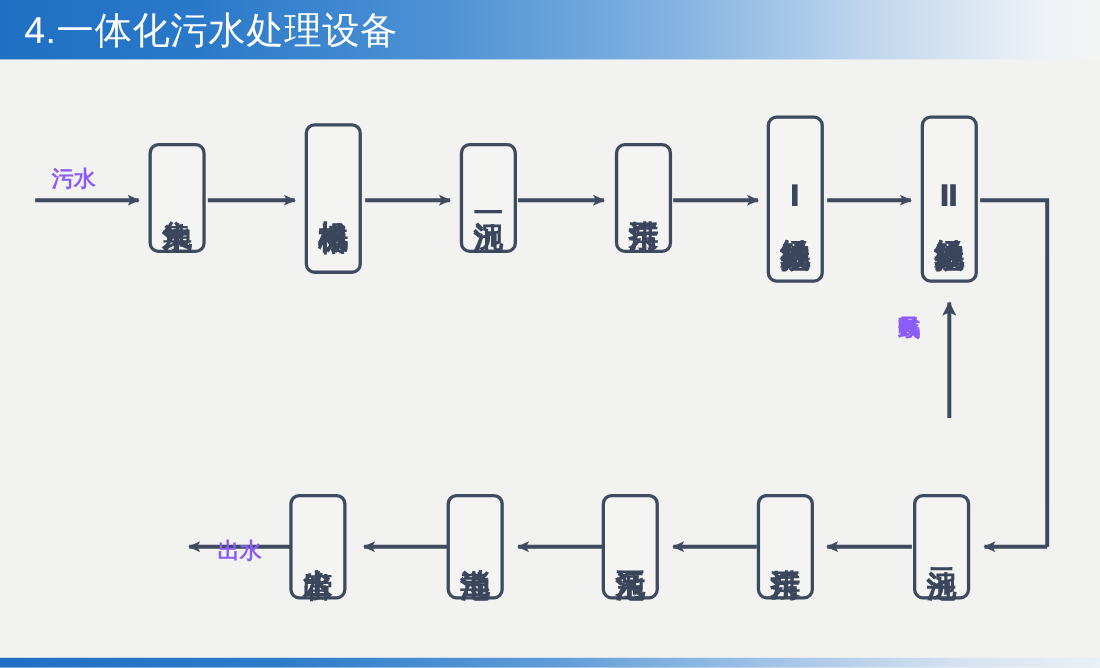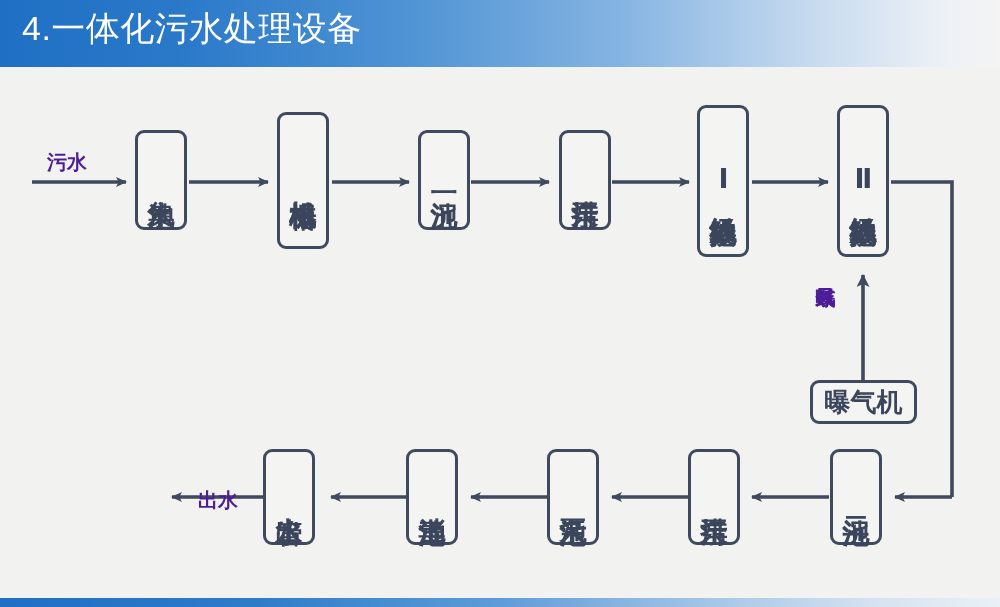--- a/index.html
+++ b/index.html
@@ -15,21 +15,21 @@
     overflow: hidden;
     position: relative;
   }
 
   
   #slide-header {
     position: absolute;
     left: 0;
     top: 0;
     width: 1000px;
-    height: 67px;
+    height: 54px;
     background: linear-gradient(to right,
         #1f6fc4 0%,
         #2a79c9 18%,
         #4d92d4 40%,
         #85b4e2 62%,
         #c3d8ee 80%,
         #eef2f6 95%,
         #f3f4f3 100%);
   }
   #slide-title {
@@ -103,21 +103,21 @@
     letter-spacing: 1px;
   }
   .node.horizontal .node-label {
     font-size: 26px;
     white-space: nowrap;
   }
 
   
   .edge-label {
     position: absolute;
-    color: #4c1d95;
+    color: #8b5cf6;
     font-size: 20px;
     font-weight: 700;
     white-space: nowrap;
   }
   .edge-label.vertical {
     writing-mode: vertical-rl;
     text-orientation: upright;
     -webkit-writing-mode: vertical-rl;
     line-height: 22px;
     letter-spacing: 0px;
@@ -195,23 +195,20 @@
   <div class="node vertical" style="left:697px; top:48px; width:52px; height:152px;">
     <span class="node-label">Ⅰ级接触池</span>
   </div>
 
   <div class="node vertical" style="left:837px; top:48px; width:52px; height:152px;">
     <span class="node-label">Ⅱ级接触池</span>
   </div>
 
   <div class="edge-label vertical" style="left:815px; top:215px;">鼓风曝气</div>
 
-  <div class="node horizontal" style="left:810px; top:323px; width:107px; height:44px;">
-    <span class="node-label">曝气机</span>
-  </div>
 
   <div class="node vertical" style="left:263px; top:392px; width:52px; height:96px;">
     <span class="node-label">出水管</span>
   </div>
 
   <div class="node vertical" style="left:406px; top:392px; width:52px; height:96px;">
     <span class="node-label">消毒池</span>
   </div>
 
   <div class="node vertical" style="left:547px; top:392px; width:52px; height:96px;">

